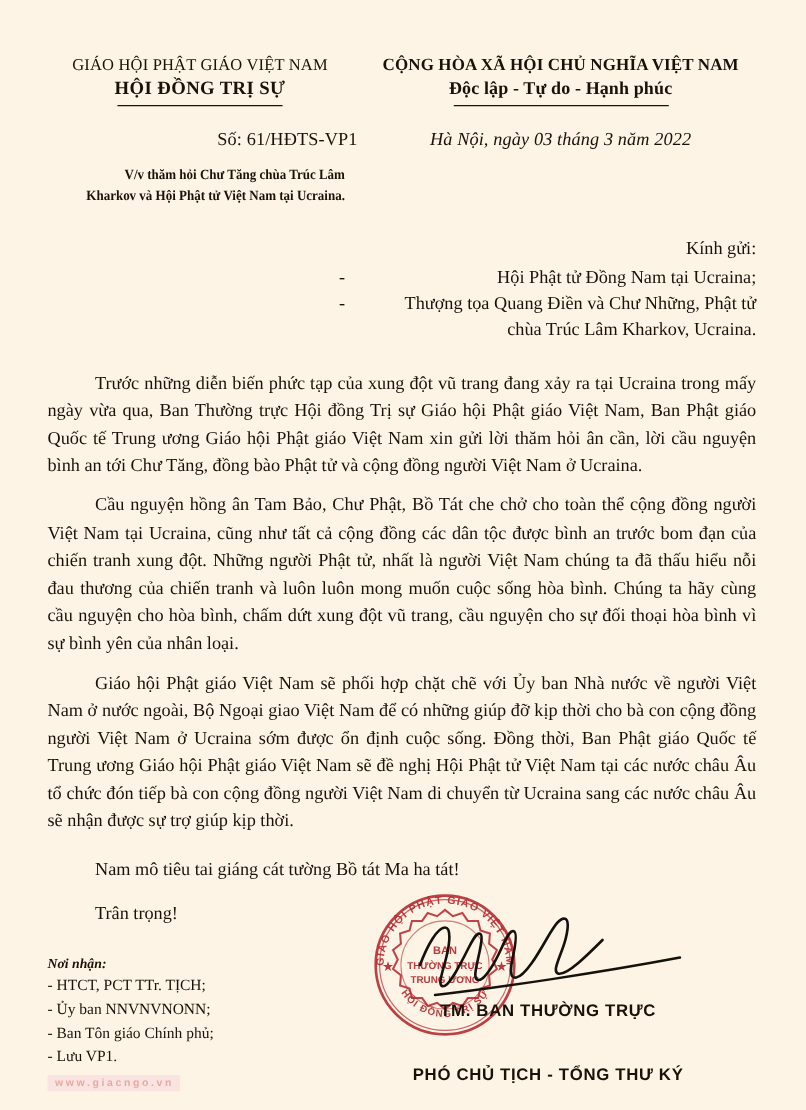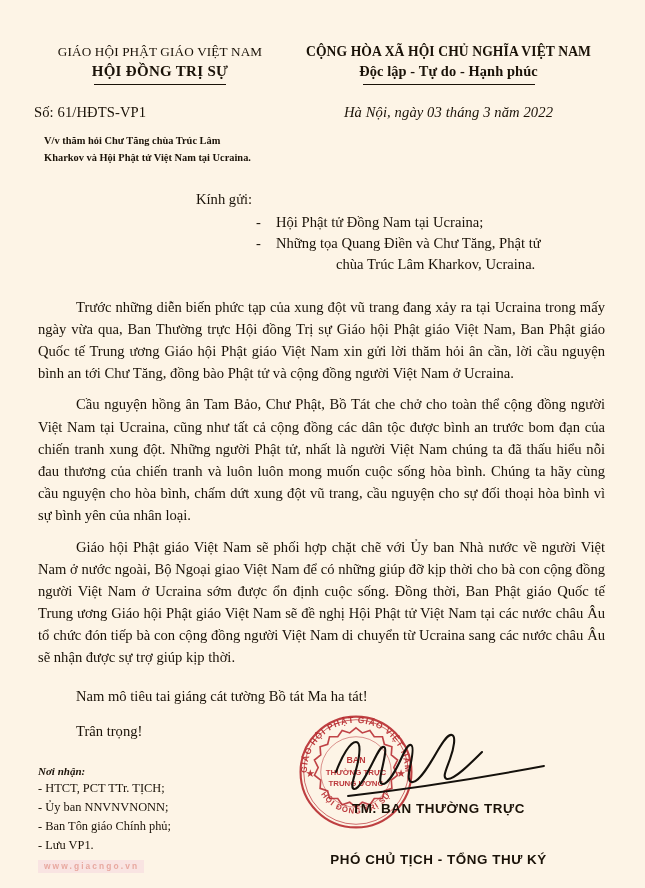--- a/index.html
+++ b/index.html
@@ -73,21 +73,21 @@
 
   
   .meta {
     display: flex;
     padding: 0 34px;
     box-sizing: border-box;
     margin-top: 19px;
   }
   .meta-left {
     width: 252px;
-    text-align: left;
+    text-align: right;
   }
   .meta-right {
     flex: 1;
     text-align: center;
   }
   .docnum {
     font-size: 14.6px;
     letter-spacing: 0.1px;
   }
   .place-date {
@@ -103,20 +103,21 @@
     transform: scaleX(0.92);
     transform-origin: center top;
     white-space: nowrap;
   }
 
   
   .recipient {
     margin-top: 25px;
     padding-left: 196px;
     padding-right: 40px;
+    text-align: right;
   }
   .kinh-gui {
     font-size: 14.6px;
     line-height: 1.35;
   }
   .rec-list {
     margin-top: 2px;
     padding-left: 60px;
   }
   .rec-item {
@@ -273,21 +274,21 @@
 
   <div class="recipient">
     <div class="kinh-gui">Kính gửi:</div>
     <div class="rec-list">
       <div class="rec-item">
         <span class="rec-dash">-</span>
         <span class="rec-text">Hội Phật tử Đồng Nam tại Ucraina;</span>
       </div>
       <div class="rec-item">
         <span class="rec-dash">-</span>
-        <span class="rec-text">Những tọa Quang Điền và Chư Tăng, Phật tử</span>
+        <span class="rec-text">Thượng tọa Quang Điền và Chư Những, Phật tử</span>
       </div>
       <div class="rec-cont">chùa Trúc Lâm Kharkov, Ucraina.</div>
     </div>
   </div>
 
   <div class="body">
     <p class="para">Trước những diễn biến phức tạp của xung đột vũ trang đang xảy ra tại Ucraina trong mấy ngày vừa qua, Ban Thường trực Hội đồng Trị sự Giáo hội Phật giáo Việt Nam, Ban Phật giáo Quốc tế Trung ương Giáo hội Phật giáo Việt Nam xin gửi lời thăm hỏi ân cần, lời cầu nguyện bình an tới Chư Tăng, đồng bào Phật tử và cộng đồng người Việt Nam ở Ucraina.</p>
     <p class="para">Cầu nguyện hồng ân Tam Bảo, Chư Phật, Bồ Tát che chở cho toàn thể cộng đồng người Việt Nam tại Ucraina, cũng như tất cả cộng đồng các dân tộc được bình an trước bom đạn của chiến tranh xung đột. Những người Phật tử, nhất là người Việt Nam chúng ta đã thấu hiểu nỗi đau thương của chiến tranh và luôn luôn mong muốn cuộc sống hòa bình. Chúng ta hãy cùng cầu nguyện cho hòa bình, chấm dứt xung đột vũ trang, cầu nguyện cho sự đối thoại hòa bình vì sự bình yên của nhân loại.</p>
     <p class="para para-last">Giáo hội Phật giáo Việt Nam sẽ phối hợp chặt chẽ với Ủy ban Nhà nước về người Việt Nam ở nước ngoài, Bộ Ngoại giao Việt Nam để có những giúp đỡ kịp thời cho bà con cộng đồng người Việt Nam ở Ucraina sớm được ổn định cuộc sống. Đồng thời, Ban Phật giáo Quốc tế Trung ương Giáo hội Phật giáo Việt Nam sẽ đề nghị Hội Phật tử Việt Nam tại các nước châu Âu tổ chức đón tiếp bà con cộng đồng người Việt Nam di chuyển từ Ucraina sang các nước châu Âu sẽ nhận được sự trợ giúp kịp thời.</p>
     <p class="closing">Nam mô tiêu tai giáng cát tường Bồ tát Ma ha tát!</p>

